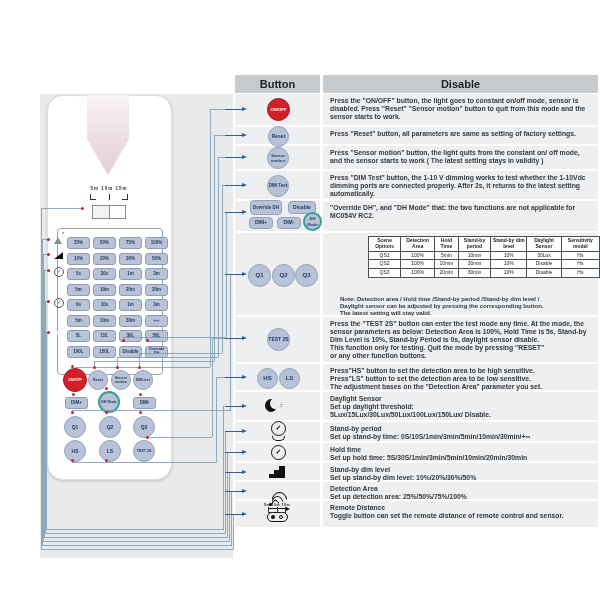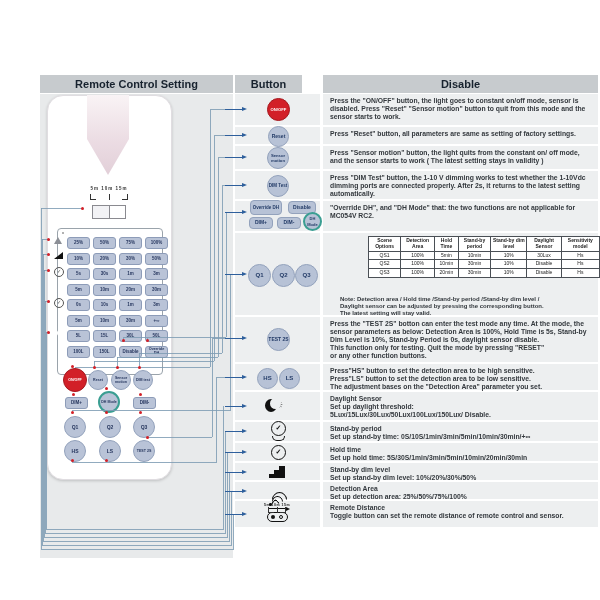--- a/index.html
+++ b/index.html
@@ -94,22 +94,21 @@
   .cdot{position:absolute;width:3px;height:3px;border-radius:50%;background:#d22028;z-index:5;}
   .arrow{position:absolute;left:225px;width:17px;height:1px;background:#2e5f9c;}
   .arrow::after{content:'';position:absolute;right:-5px;top:-2.5px;width:0;height:0;
                 border-left:5px solid #2e5f9c;border-top:2.5px solid transparent;border-bottom:2.5px solid transparent;}
 </style>
 </head>
 <body>
 
 <div class="page">
 
-  <div class="hdr" style="left:40px;width:193px;">Remote Control Setting</div>
-  <div class="hdr" style="left:235px;width:67px;">Button</div>
+  <div class="hdr" style="left:235px;width:85px;">Button</div>
   <div class="hdr" style="left:323px;width:275px;">Disable</div>
 
   <div class="col-left-bg"></div>
 
   <div class="band btn-band" style="top:94px;height:31px;"></div>
   <div class="band btn-band" style="top:127px;height:17px;"></div>
   <div class="band btn-band" style="top:146px;height:23px;"></div>
   <div class="band btn-band" style="top:171px;height:28px;"></div>
   <div class="band btn-band" style="top:201px;height:30px;"></div>
   <div class="band btn-band" style="top:233px;height:82px;"></div>

